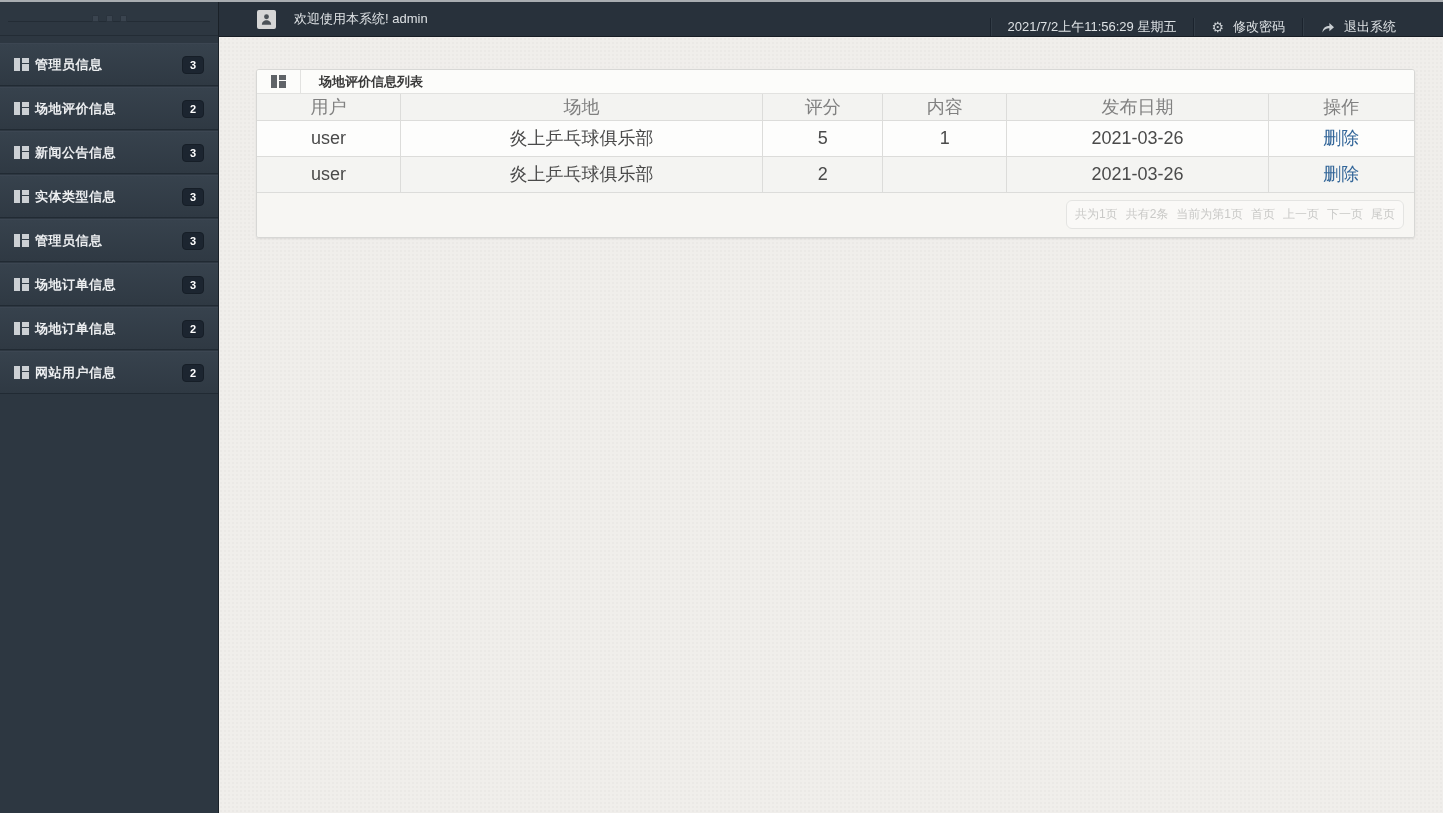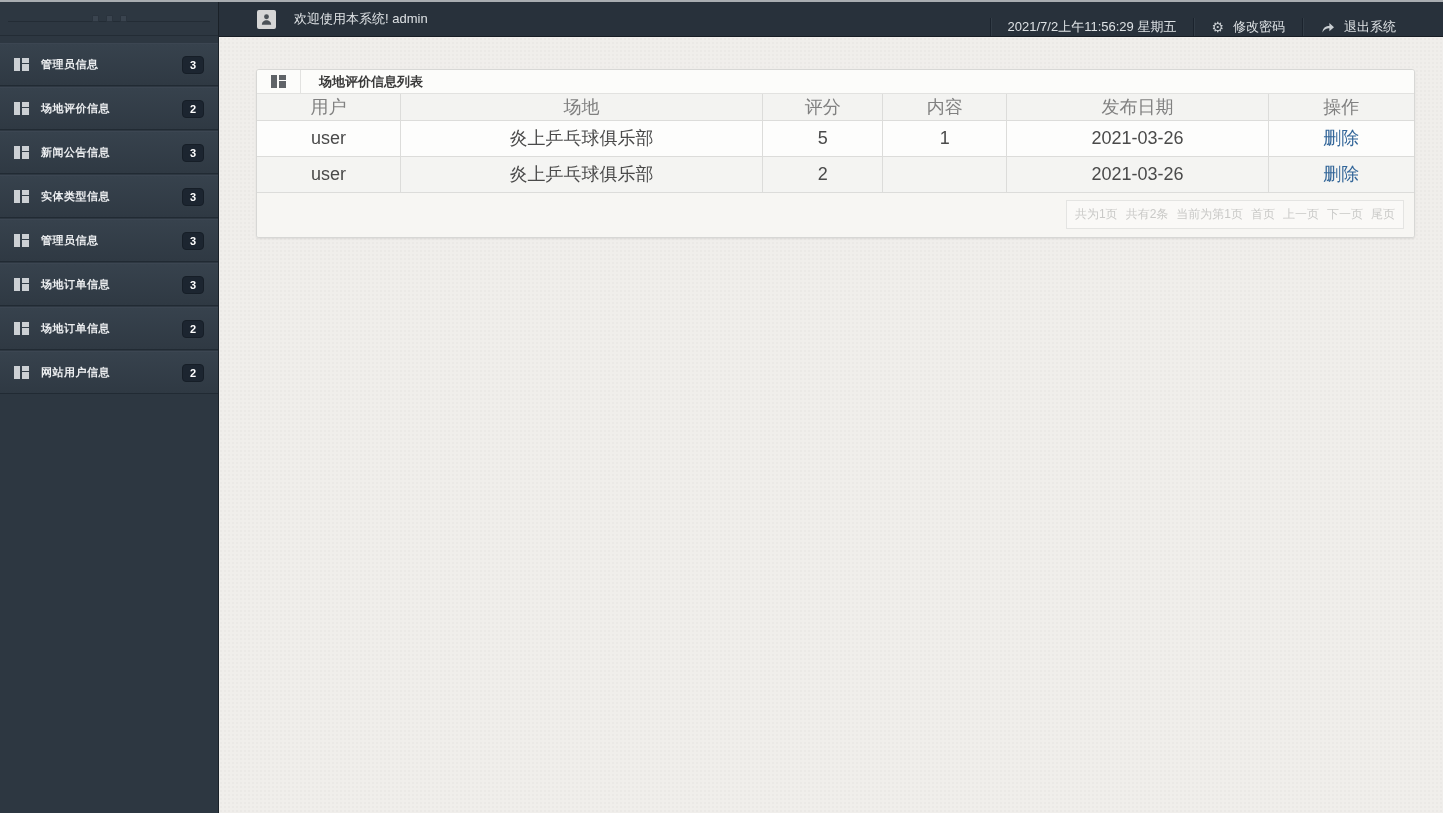--- a/index.html
+++ b/index.html
@@ -7,21 +7,21 @@
   body { display:flex; border-top:2px solid #a9adb1; background:#f0eeeb; overflow:hidden; }
 
   
   .sidebar { width:219px; flex:0 0 219px; height:100%; background:#2d3741; border-right:1px solid #1a2128; display:flex; flex-direction:column; }
   .sidebar-top { height:34px; position:relative; display:flex; align-items:center; justify-content:center; gap:7px; border-bottom:1px solid #232c35; }
   .sidebar-top::before { content:""; position:absolute; left:8px; right:8px; top:19px; height:1px; background:#232c35; }
   .sidebar-top .dot { width:7px; height:7px; background:#3a444f; border:1px solid #2a333d; border-radius:1px; position:relative; z-index:1; }
   .menu { margin-top:7px; display:flex; flex-direction:column; }
   .menu-item { height:43px; margin-bottom:1px; display:flex; align-items:center; padding:0 14px;
     background:linear-gradient(#37424d,#2f3943); border-top:1px solid #3c4652; border-bottom:1px solid #212a33; cursor:pointer; }
-  .menu-label { color:#eceef0; font-size:11px; font-weight:bold; margin-left:12px; letter-spacing:.5px; }
+  .menu-label { color:#eceef0; font-size:13px; font-weight:bold; margin-left:6px; letter-spacing:.5px; }
   .menu-badge { margin-left:auto; background:#1c2530; border:1px solid #161e27; color:#ffffff; font-size:11px; font-weight:bold; padding:2px 7px; border-radius:4px; }
 
   
   .grid-icon { width:15px; height:13px; display:flex; gap:2px; flex:0 0 15px; }
   .grid-icon .gl { width:6px; height:13px; background:#ccd0d4; }
   .grid-icon .gr { display:flex; flex-direction:column; gap:1px; flex:1; }
   .grid-icon .gr i { display:block; background:#ccd0d4; }
   .grid-icon .gr .t { height:5px; }
   .grid-icon .gr .b { height:7px; }
   .grid-icon.dark .gl, .grid-icon.dark .gr i { background:#5f6367; }
@@ -50,21 +50,21 @@
   th, td { border:1px solid #dcdcda; text-align:center; font-size:18px; }
   th { height:26px; background:#f3f3f1; color:#808080; font-weight:normal; border-top:none; }
   td { height:36px; color:#4a4a4a; }
   th:first-child, td:first-child { border-left:none; }
   th:last-child, td:last-child { border-right:none; }
   tbody tr:nth-child(odd) td { background:#fdfdfc; }
   tbody tr:nth-child(even) td { background:#f4f4f2; }
   .del-link { color:#336699; text-decoration:none; cursor:pointer; }
 
   .panel-footer { height:44px; background:#f7f6f3; display:flex; align-items:center; justify-content:flex-end; padding-right:10px; }
-  .pagination { border:1px solid #e4e4e2; background:#faf9f7; border-radius:0; padding:5px 8px; font-size:12px; color:#c9c9c7; display:flex; gap:8px; }
+  .pagination { border:1px solid #e4e4e2; background:#faf9f7; border-radius:6px; padding:5px 8px; font-size:12px; color:#c9c9c7; display:flex; gap:8px; }
   .pagination .pg-link { cursor:pointer;text-align:center; }
 </style>
 </head>
 <body>
 
 <aside class="sidebar">
   <div class="sidebar-top">
     <span class="dot"></span>
     <span class="dot"></span>
     <span class="dot"></span>

